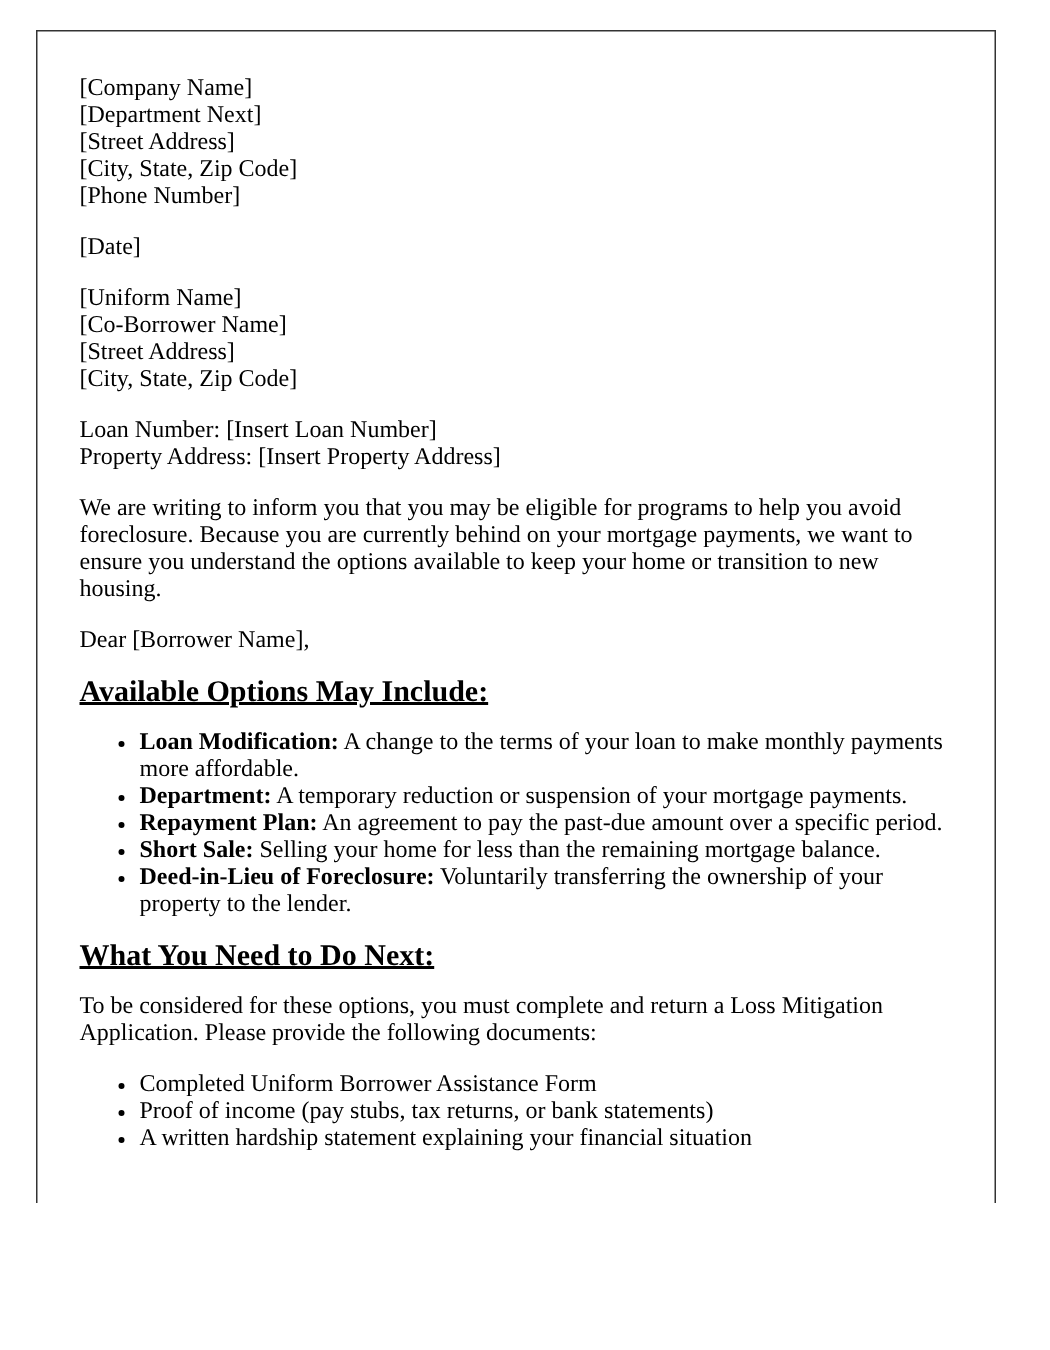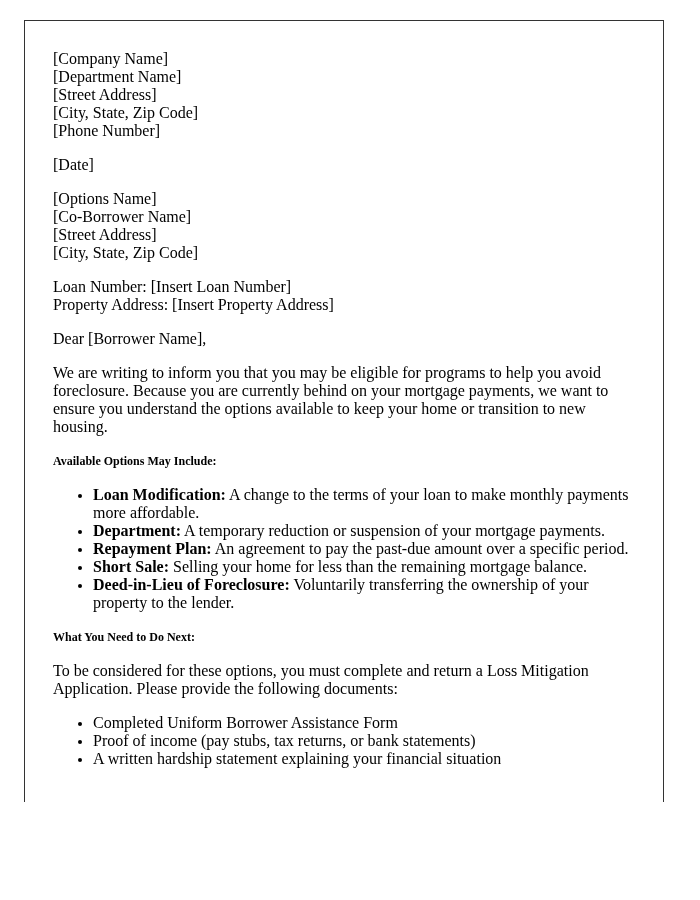--- a/index.html
+++ b/index.html
@@ -9,56 +9,56 @@
     position: absolute; left: 24px; top: 20px; width: 640px; height: 782px;
     border: 1px solid #333; border-bottom: none; box-sizing: border-box;
     overflow: hidden;
   }
   .content { position: absolute; left: 28px; top: 29px; width: 590px;
              font-size: 16px; line-height: 18px; }
   p { margin: 0 0 16px 0; }
   .block { margin: 0 0 16px 0; }
   .line { display: block; }
   .bold { font-weight: bold; }
-  h3 { font-size: 12px; font-weight: bold; margin: 0 0 16px 0; line-height: 18px; }
+  h3 { font-size: 20px; font-weight: bold; margin: 0 0 16px 0; line-height: 18px; text-decoration: underline; }
   ul { margin: 0 0 16px 0; padding-left: 40px; }
   li { margin: 0; line-height: 18px; }
   li::marker { font-size: 14px; }
 </style>
 </head>
 <body>
 
 <div class="page">
   <div class="content">
 
     <div class="block">
       <span class="line">[Company Name]</span>
-      <span class="line">[Department Name]</span>
+      <span class="line">[Department Next]</span>
       <span class="line">[Street Address]</span>
       <span class="line">[City, State, Zip Code]</span>
       <span class="line">[Phone Number]</span>
     </div>
 
     <p>[Date]</p>
 
     <div class="block">
-      <span class="line">[Options Name]</span>
+      <span class="line">[Uniform Name]</span>
       <span class="line">[Co-Borrower Name]</span>
       <span class="line">[Street Address]</span>
       <span class="line">[City, State, Zip Code]</span>
     </div>
 
     <div class="block">
       <span class="line">Loan Number: [Insert Loan Number]</span>
       <span class="line">Property Address: [Insert Property Address]</span>
     </div>
 
+    <p>We are writing to inform you that you may be eligible for programs to help you avoid foreclosure. Because you are currently behind on your mortgage payments, we want to ensure you understand the options available to keep your home or transition to new housing.</p>
+
     <p>Dear [Borrower Name],</p>
-
-    <p>We are writing to inform you that you may be eligible for programs to help you avoid foreclosure. Because you are currently behind on your mortgage payments, we want to ensure you understand the options available to keep your home or transition to new housing.</p>
 
     <h3>Available Options May Include:</h3>
 
     <ul>
       <li><strong>Loan Modification:</strong><span> A change to the terms of your loan to make monthly payments more affordable.</span></li>
       <li><strong>Department:</strong><span> A temporary reduction or suspension of your mortgage payments.</span></li>
       <li><strong>Repayment Plan:</strong><span> An agreement to pay the past-due amount over a specific period.</span></li>
       <li><strong>Short Sale:</strong><span> Selling your home for less than the remaining mortgage balance.</span></li>
       <li><strong>Deed-in-Lieu of Foreclosure:</strong><span> Voluntarily transferring the ownership of your property to the lender.</span></li>
     </ul>

